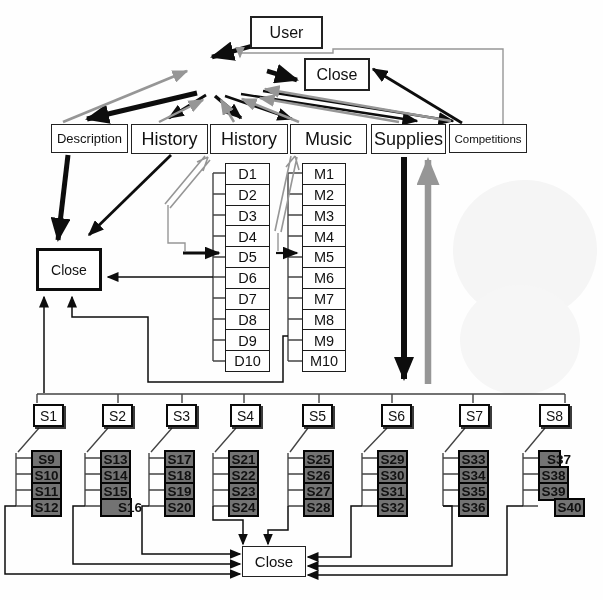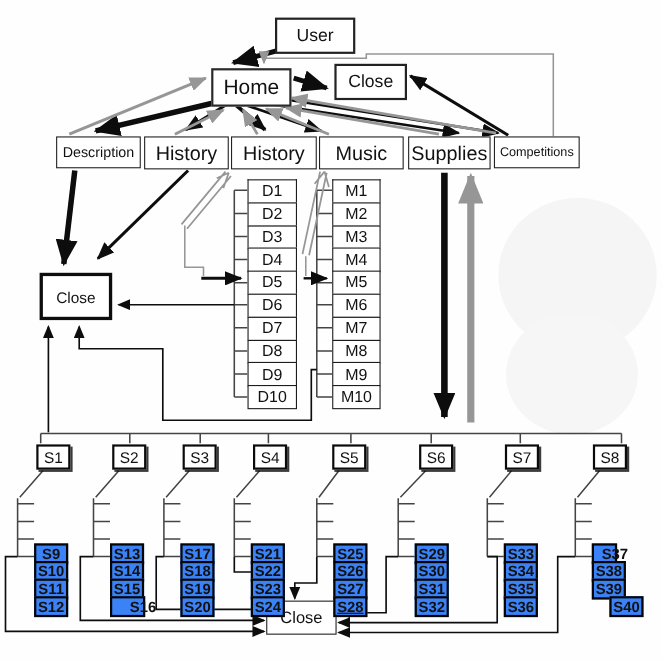--- a/index.html
+++ b/index.html
@@ -25,22 +25,22 @@
   .b-comp{left:449px;width:78px;height:29px;font-size:11.5px;}
   .b-close-mid{left:36px;top:248px;width:66px;height:43px;font-size:14px;border:3px solid #0d0d0d;}
   .b-close-bot{left:242px;top:546px;width:64px;height:31px;font-size:15px;border-width:1.8px;}
   .list-col{position:absolute;z-index:2;}
   .dm-cell{
     position:absolute;background:#fff;border:1.6px solid #1c1c1c;box-sizing:border-box;
     display:flex;align-items:center;justify-content:center;font-size:14.5px;
   }
   .dm-col .dm-cell:nth-child(1),.dm-col .dm-cell:nth-child(5){border-bottom-color:#8f8f8f;}
   .sg-cell{
-    position:absolute;background:#3b82f6;border:2.6px solid #050505;box-sizing:border-box;
-    display:flex;align-items:center;justify-content:center;font-size:13.5px;font-weight:600;margin-top:44px;
+    position:absolute;background:#737373;border:2.6px solid #050505;box-sizing:border-box;
+    display:flex;align-items:center;justify-content:center;font-size:13.5px;font-weight:600;
   }
   .sp-cell{
     position:absolute;background:#fff;border:2.4px solid #0a0a0a;box-sizing:border-box;
     display:flex;align-items:center;justify-content:center;font-size:14px;
     box-shadow:2px 2px 0 rgba(10,10,10,.8);
   }
 </style>
 </head>
 <body>
 
@@ -125,21 +125,20 @@
       <path d="M503,124 L503,49 L333,49 L333,53 L240,53 L240,57" stroke-width="1.4" marker-end="url(#gsml)"></path>
       <path d="M428,384 L428,160" stroke-width="6.5" marker-end="url(#gbig)"></path>
       <path d="M168,205 V243 H185 V251" stroke-width="1.4"></path>
       <path d="M278,233 V251" stroke-width="1.4"></path>
       <path d="M165,204 L205,156 M170,208 L210,160 M208,157 L197,162 M208,157 L203,171" stroke-width="1.6"></path>
       <path d="M275,231 L291,156 M281,232 L297,157 M295,156 L286,167 M295,156 L299,170" stroke-width="1.6"></path>
     </g>
   </svg>
 
   <div class="box b-user">User</div>
-  <div class="box b-home">Home</div>
   <div class="box b-close-top">Close</div>
 
   <div class="box b-cat b-desc">Description</div>
   <div class="box b-cat b-hist">History</div>
   <div class="box b-cat b-dances">History</div>
   <div class="box b-cat b-music">Music</div>
   <div class="box b-cat b-supplies">Supplies</div>
   <div class="box b-cat b-comp">Competitions</div>
 
   <div class="box b-close-mid">Close</div>
@@ -203,21 +202,21 @@
   <div class="list-col" style="left:228px;top:450px;">
       <div class="sg-cell" style="top: 0px; left: 0px; width: 31px; height: 18.5px;">S21</div>
       <div class="sg-cell" style="top: 16px; left: 0px; width: 31px; height: 18.5px;">S22</div>
       <div class="sg-cell" style="top: 32px; left: 0px; width: 31px; height: 18.5px;">S23</div>
       <div class="sg-cell" style="top: 48px; left: 0px; width: 31px; height: 18.5px;">S24</div>
     </div>
   <div class="list-col" style="left:303px;top:450px;">
       <div class="sg-cell" style="top: 0px; left: 0px; width: 31px; height: 18.5px;">S25</div>
       <div class="sg-cell" style="top: 16px; left: 0px; width: 31px; height: 18.5px;">S26</div>
       <div class="sg-cell" style="top: 32px; left: 0px; width: 31px; height: 18.5px;">S27</div>
-      <div class="sg-cell" style="top: 48px; left: 0px; width: 31px; height: 18.5px; text-decoration: underline;">S28</div>
+      <div class="sg-cell" style="top: 48px; left: 0px; width: 31px; height: 18.5px;">S28</div>
     </div>
   <div class="list-col" style="left:377px;top:450px;">
       <div class="sg-cell" style="top: 0px; left: 0px; width: 31px; height: 18.5px;">S29</div>
       <div class="sg-cell" style="top: 16px; left: 0px; width: 31px; height: 18.5px;">S30</div>
       <div class="sg-cell" style="top: 32px; left: 0px; width: 31px; height: 18.5px;">S31</div>
       <div class="sg-cell" style="top: 48px; left: 0px; width: 31px; height: 18.5px;">S32</div>
     </div>
   <div class="list-col" style="left:458px;top:450px;">
       <div class="sg-cell" style="top: 0px; left: 0px; width: 31px; height: 18.5px;">S33</div>
       <div class="sg-cell" style="top: 16px; left: 0px; width: 31px; height: 18.5px;">S34</div>

